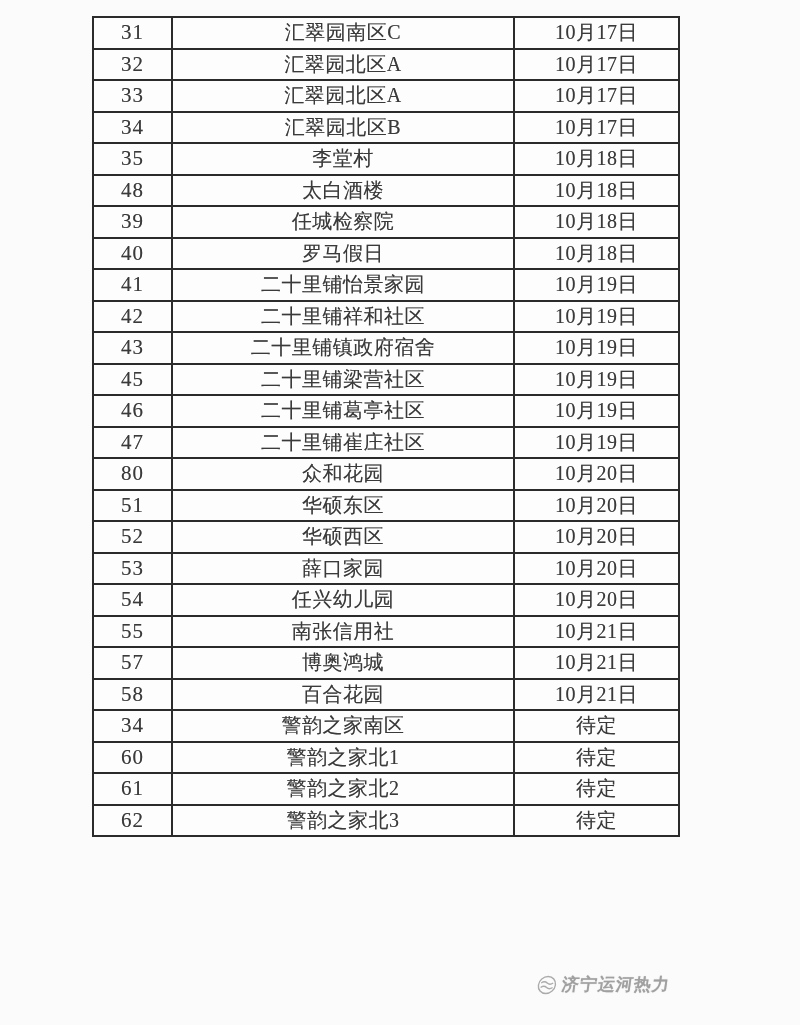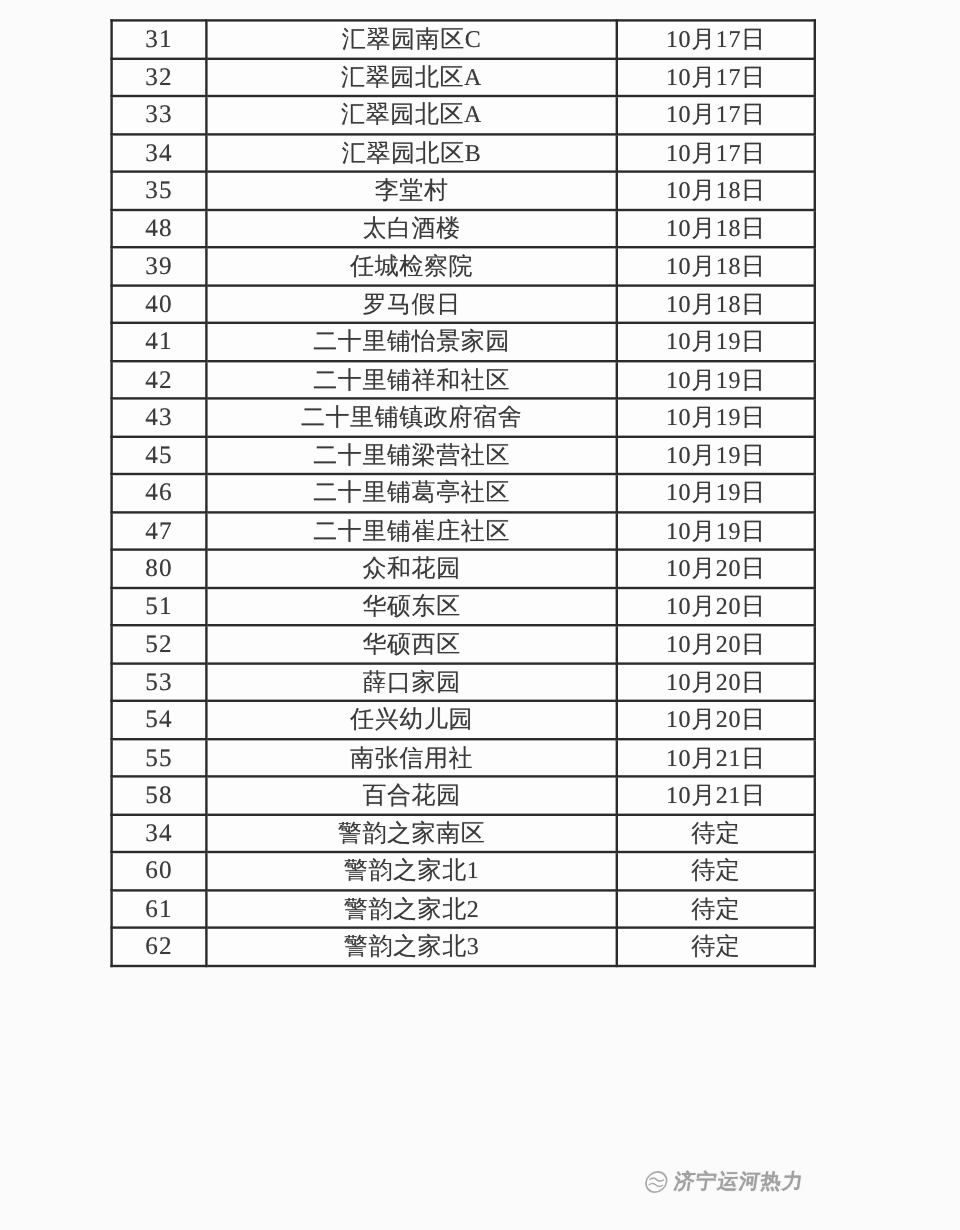--- a/index.html
+++ b/index.html
@@ -199,20 +199,25 @@
     <td class="dt">10月20日</td>
   </tr>
 
   <tr>
     <td class="no">55</td>
     <td class="nm">南张信用社</td>
     <td class="dt">10月21日</td>
   </tr>
 
 
+  <tr>
+    <td class="no">57</td>
+    <td class="nm">博奥鸿城</td>
+    <td class="dt">10月21日</td>
+  </tr>
 
   <tr>
     <td class="no">58</td>
     <td class="nm">百合花园</td>
     <td class="dt">10月21日</td>
   </tr>
 
   <tr>
     <td class="no">34</td>
     <td class="nm">警韵之家南区</td>

